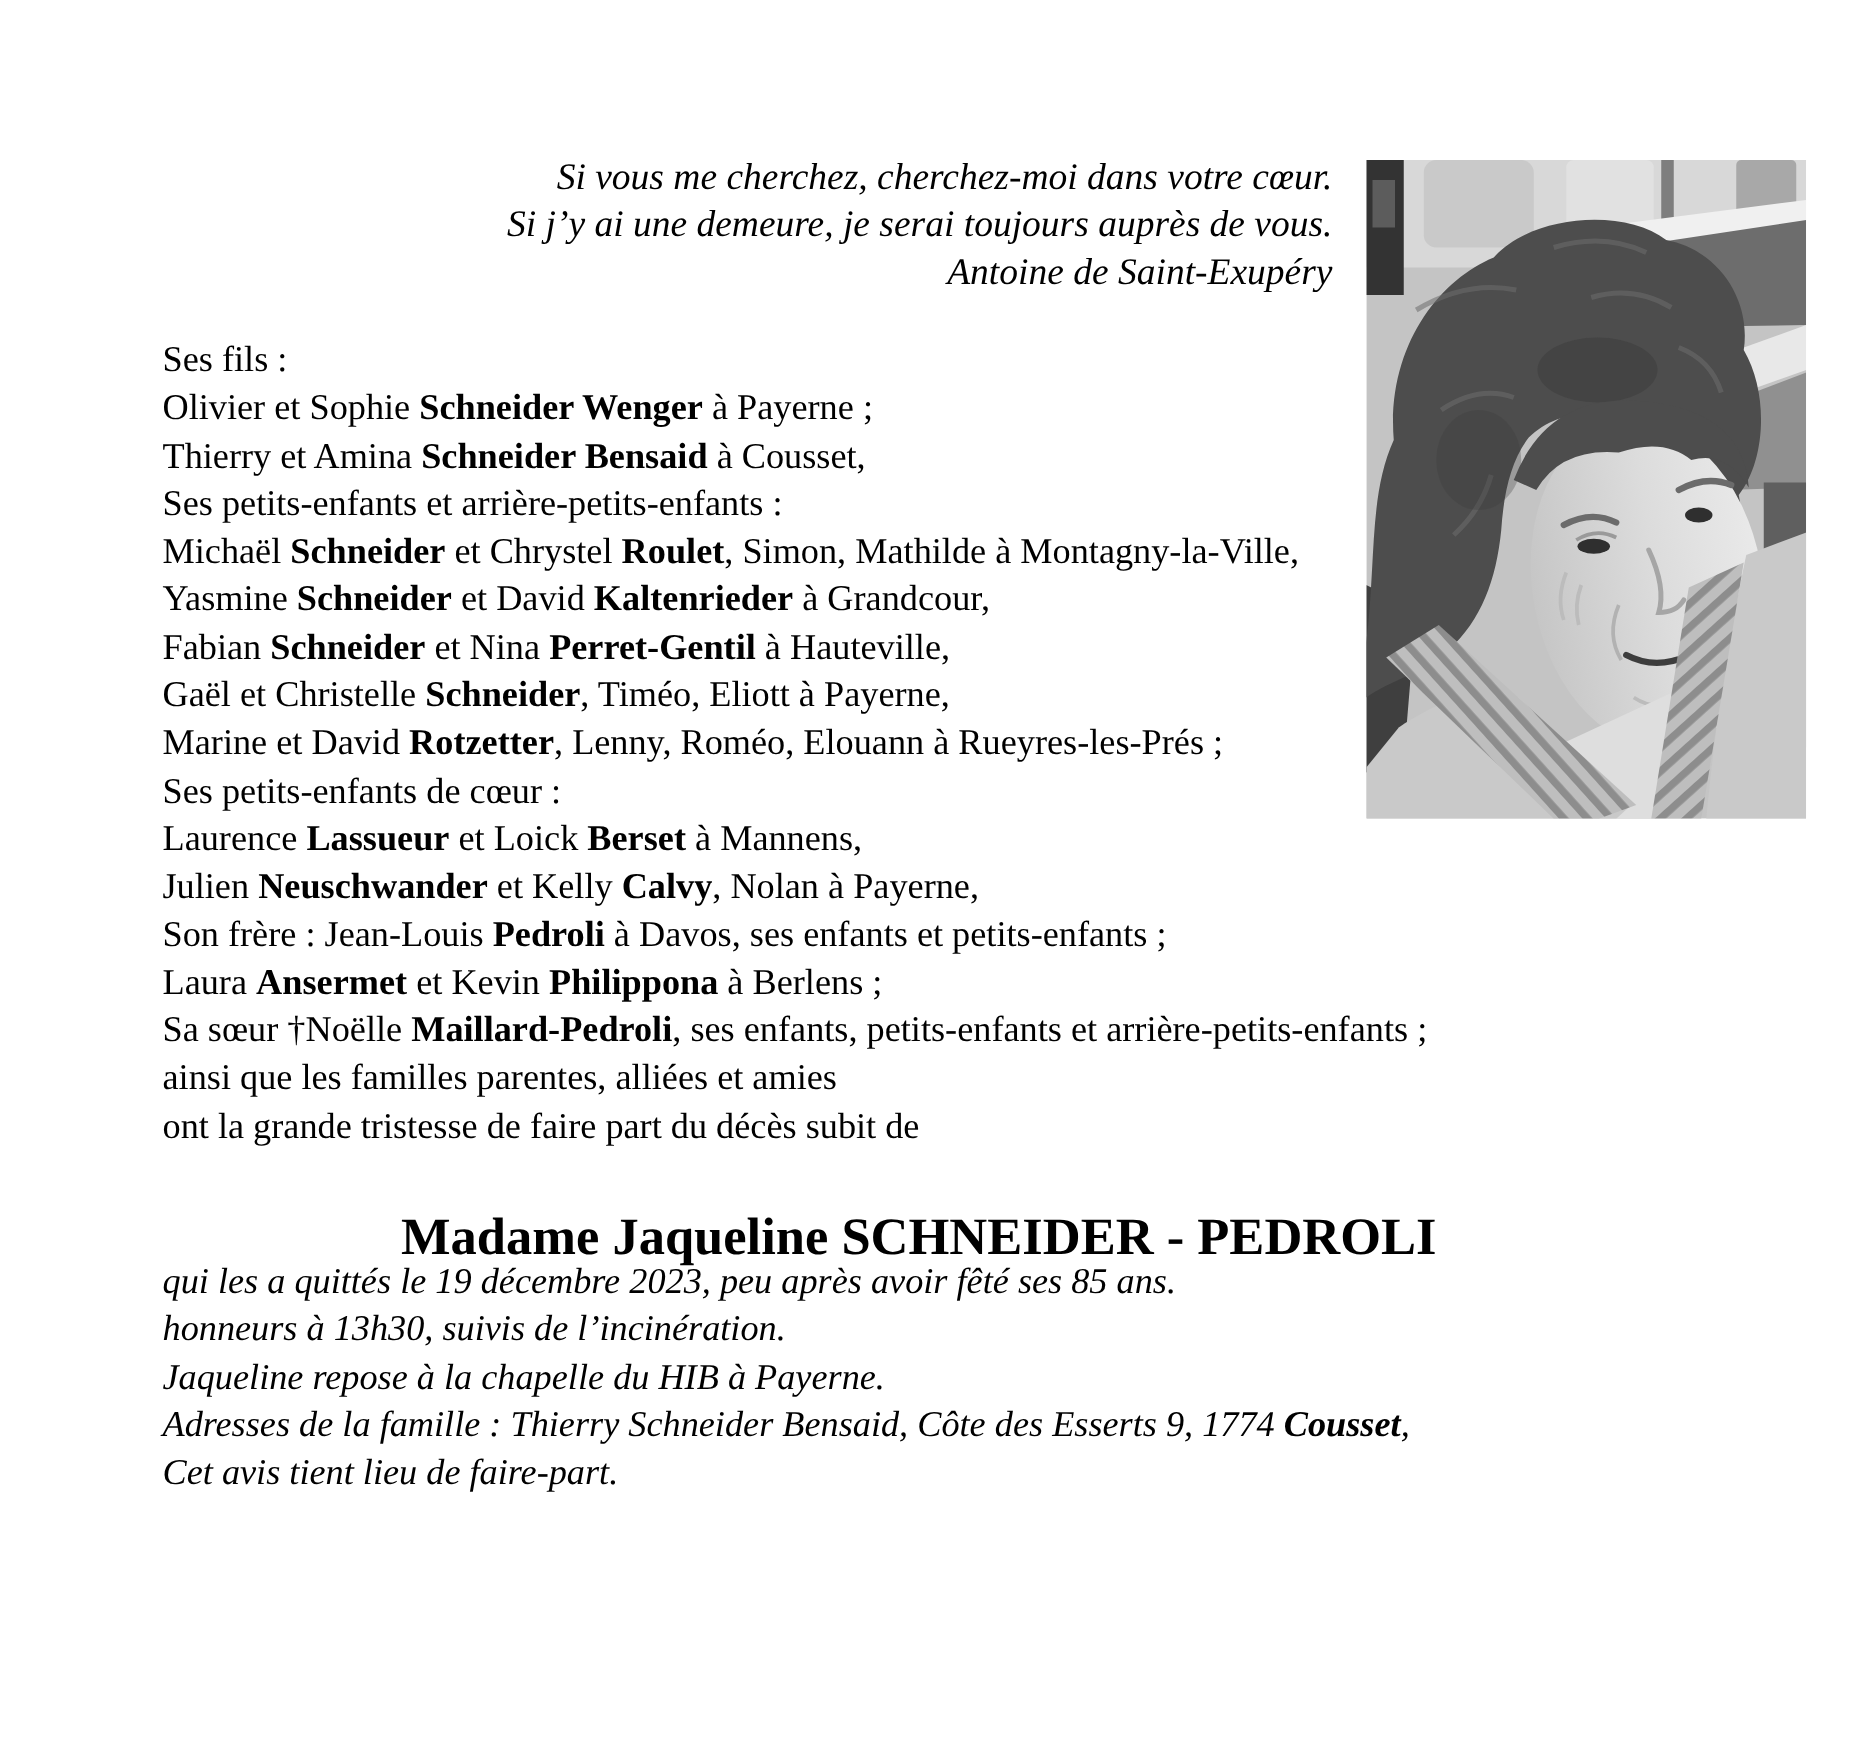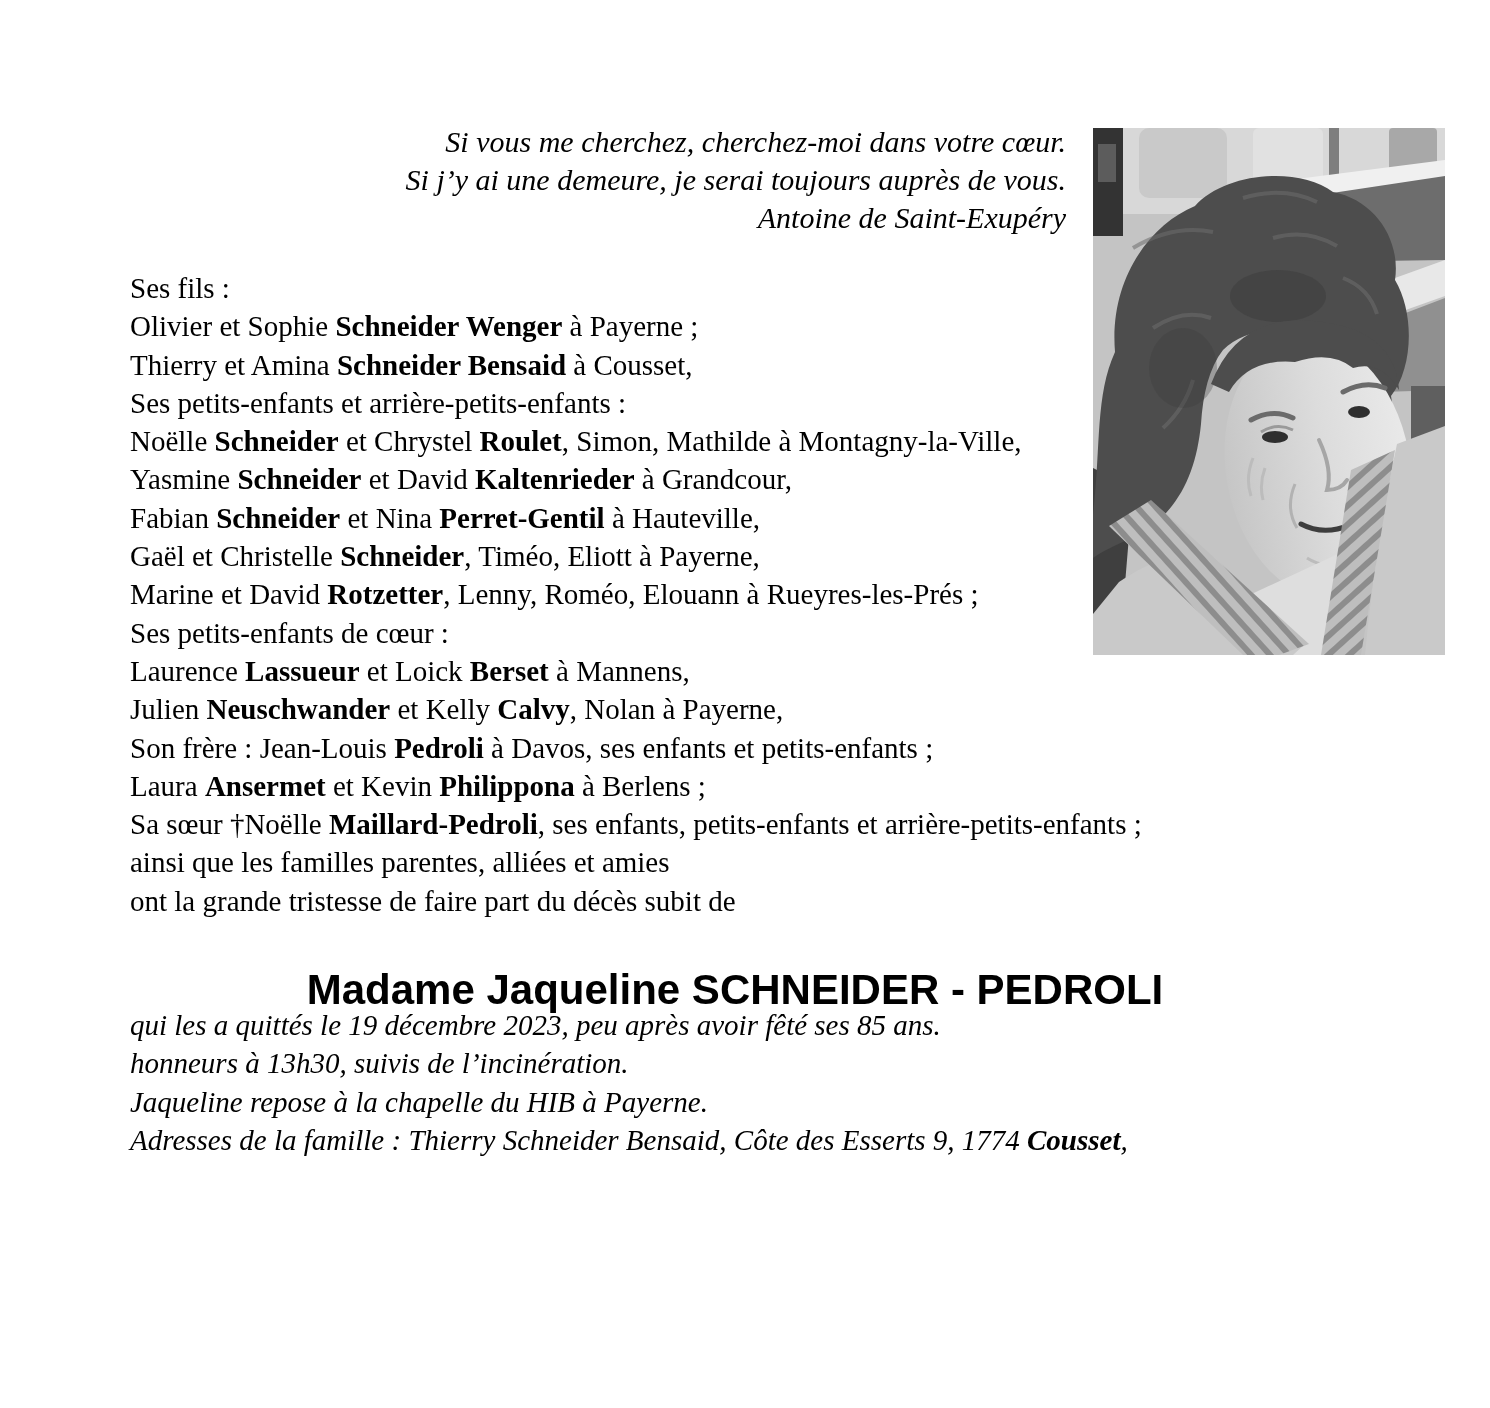--- a/index.html
+++ b/index.html
@@ -44,21 +44,21 @@
   .title {
     position: absolute;
     top: 964px;
     left: 0;
     width: 1470px;
     margin: 0;
     text-align: center;
     font-size: 42px;
     line-height: 52px;
     font-weight: 700;
-    font-family: Liberation Sans, sans-serif;
+    font-family: Liberation Serif, serif;
   }
 </style>
 </head>
 <body>
 
 <div class="page">
 
   <div class="quote">
     <div>Si vous me cherchez, cherchez-moi dans votre cœur.</div>
     <div>Si j’y ai une demeure, je serai toujours auprès de vous.</div>
@@ -135,21 +135,21 @@
       <polygon points="16,398 58,372 216,516 186,527 150,527" fill="url(#ribL)"></polygon>
       <polygon points="258,342 302,322 268,527 228,527" fill="url(#ribR)"></polygon>
     </svg>
   </div>
 
   <div class="textblock" id="family-lines">
       <div class="line"><span>Ses fils :</span></div>
       <div class="line"><span>Olivier et Sophie </span><b>Schneider Wenger</b><span> à Payerne ;</span></div>
       <div class="line"><span>Thierry et Amina </span><b>Schneider Bensaid</b><span> à Cousset,</span></div>
       <div class="line"><span>Ses petits-enfants et arrière-petits-enfants :</span></div>
-      <div class="line"><span>Noëlle </span><b>Schneider</b><span> et Chrystel </span><b>Roulet</b><span>, Simon, Mathilde à Montagny-la-Ville,</span></div>
+      <div class="line"><span>Michaël </span><b>Schneider</b><span> et Chrystel </span><b>Roulet</b><span>, Simon, Mathilde à Montagny-la-Ville,</span></div>
       <div class="line"><span>Yasmine </span><b>Schneider</b><span> et David </span><b>Kaltenrieder</b><span> à Grandcour,</span></div>
       <div class="line"><span>Fabian </span><b>Schneider</b><span> et Nina </span><b>Perret-Gentil</b><span> à Hauteville,</span></div>
       <div class="line"><span>Gaël et Christelle </span><b>Schneider</b><span>, Timéo, Eliott à Payerne,</span></div>
       <div class="line"><span>Marine et David </span><b>Rotzetter</b><span>, Lenny, Roméo, Elouann à Rueyres-les-Prés ;</span></div>
       <div class="line"><span>Ses petits-enfants de cœur :</span></div>
       <div class="line"><span>Laurence </span><b>Lassueur</b><span> et Loick </span><b>Berset</b><span> à Mannens,</span></div>
       <div class="line"><span>Julien </span><b>Neuschwander</b><span> et Kelly </span><b>Calvy</b><span>, Nolan à Payerne,</span></div>
       <div class="line"><span>Son frère : Jean-Louis </span><b>Pedroli</b><span> à Davos, ses enfants et petits-enfants ;</span></div>
       <div class="line"><span>Laura </span><b>Ansermet</b><span> et Kevin </span><b>Philippona</b><span> à Berlens ;</span></div>
       <div class="line"><span>Sa sœur †Noëlle </span><b>Maillard-Pedroli</b><span>, ses enfants, petits-enfants et arrière-petits-enfants ;</span></div>
@@ -157,15 +157,16 @@
       <div class="line"><span>ont la grande tristesse de faire part du décès subit de</span></div>
     </div>
 
   <h1 class="title">Madame Jaqueline SCHNEIDER - PEDROLI</h1>
 
   <div class="textblock" id="detail-lines">
       <div class="line"><span>qui les a quittés le 19 décembre 2023, peu après avoir fêté ses 85 ans.</span></div>
       <div class="line"><span>honneurs à 13h30, suivis de l’incinération.</span></div>
       <div class="line"><span>Jaqueline repose à la chapelle du HIB à Payerne.</span></div>
       <div class="line"><span>Adresses de la famille : Thierry Schneider Bensaid, Côte des Esserts 9, 1774 </span><b>Cousset</b><span>,</span></div>
+      <div class="line"><span>Cet avis tient lieu de faire-part.</span></div>
     </div>
 
 </div>
 
 </body></html>

